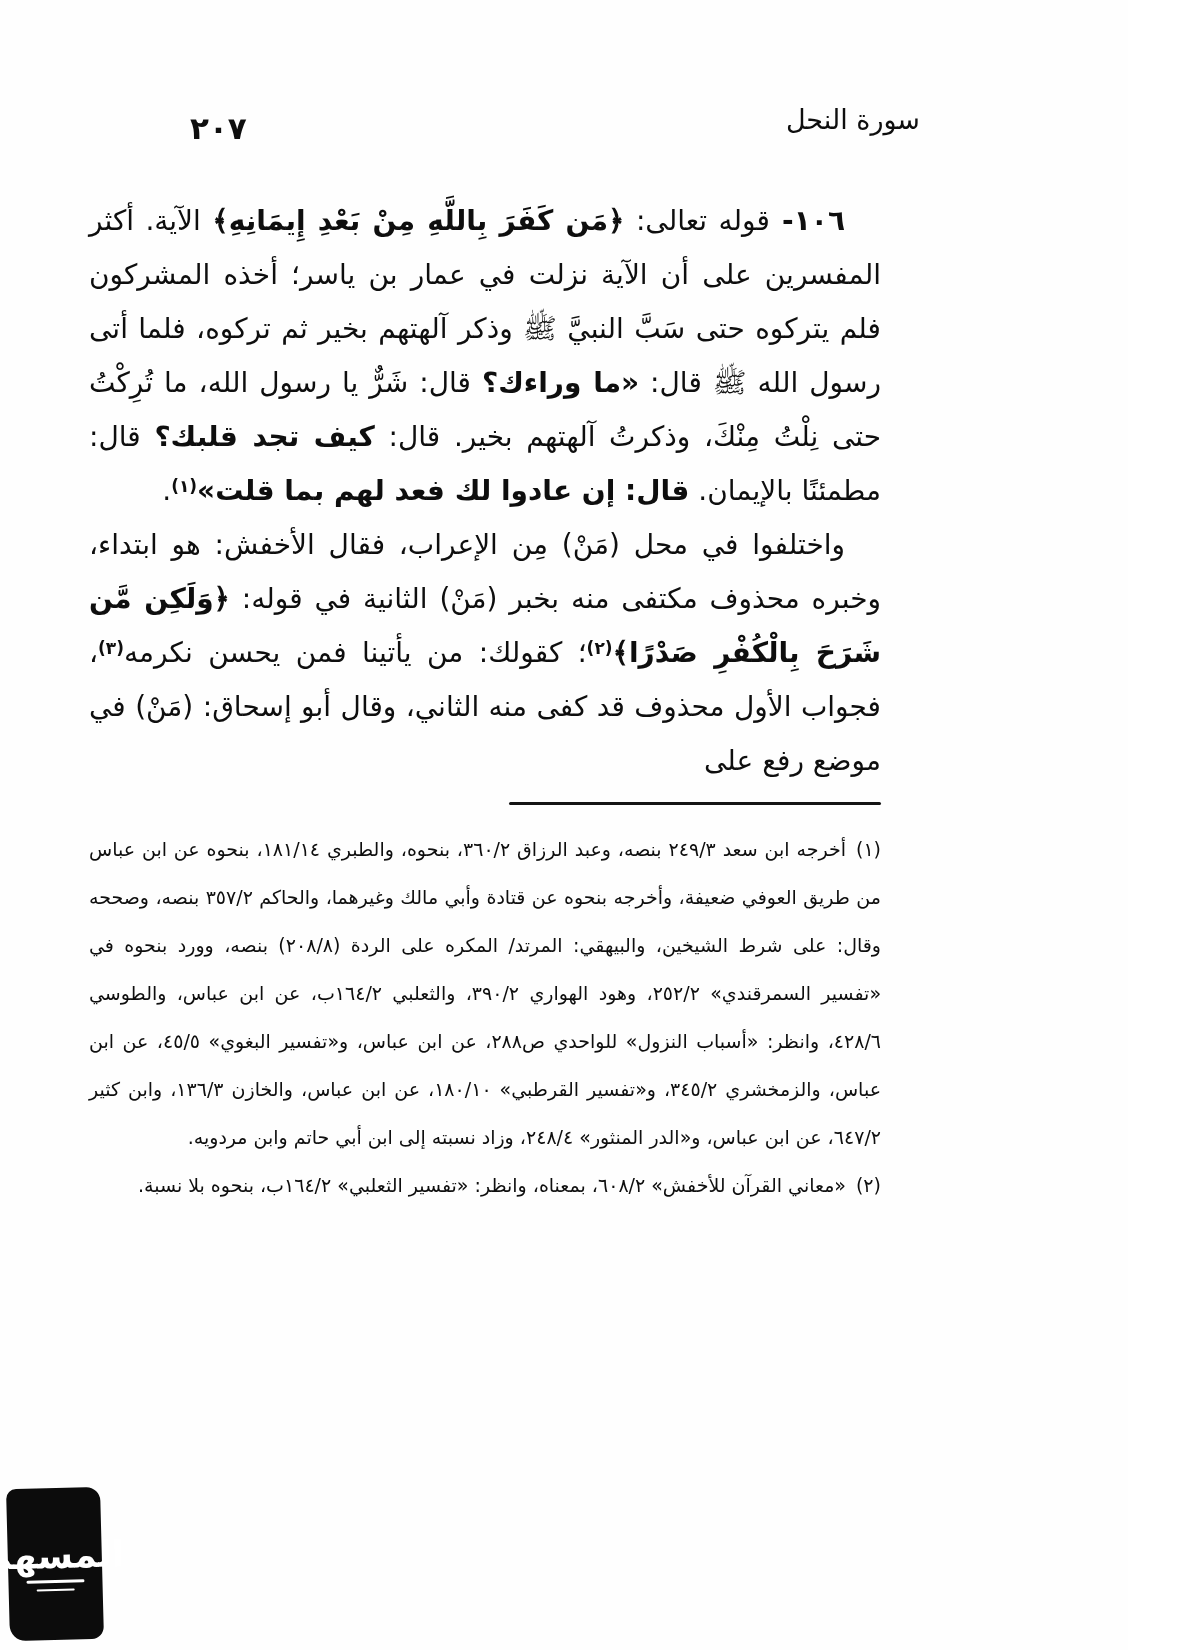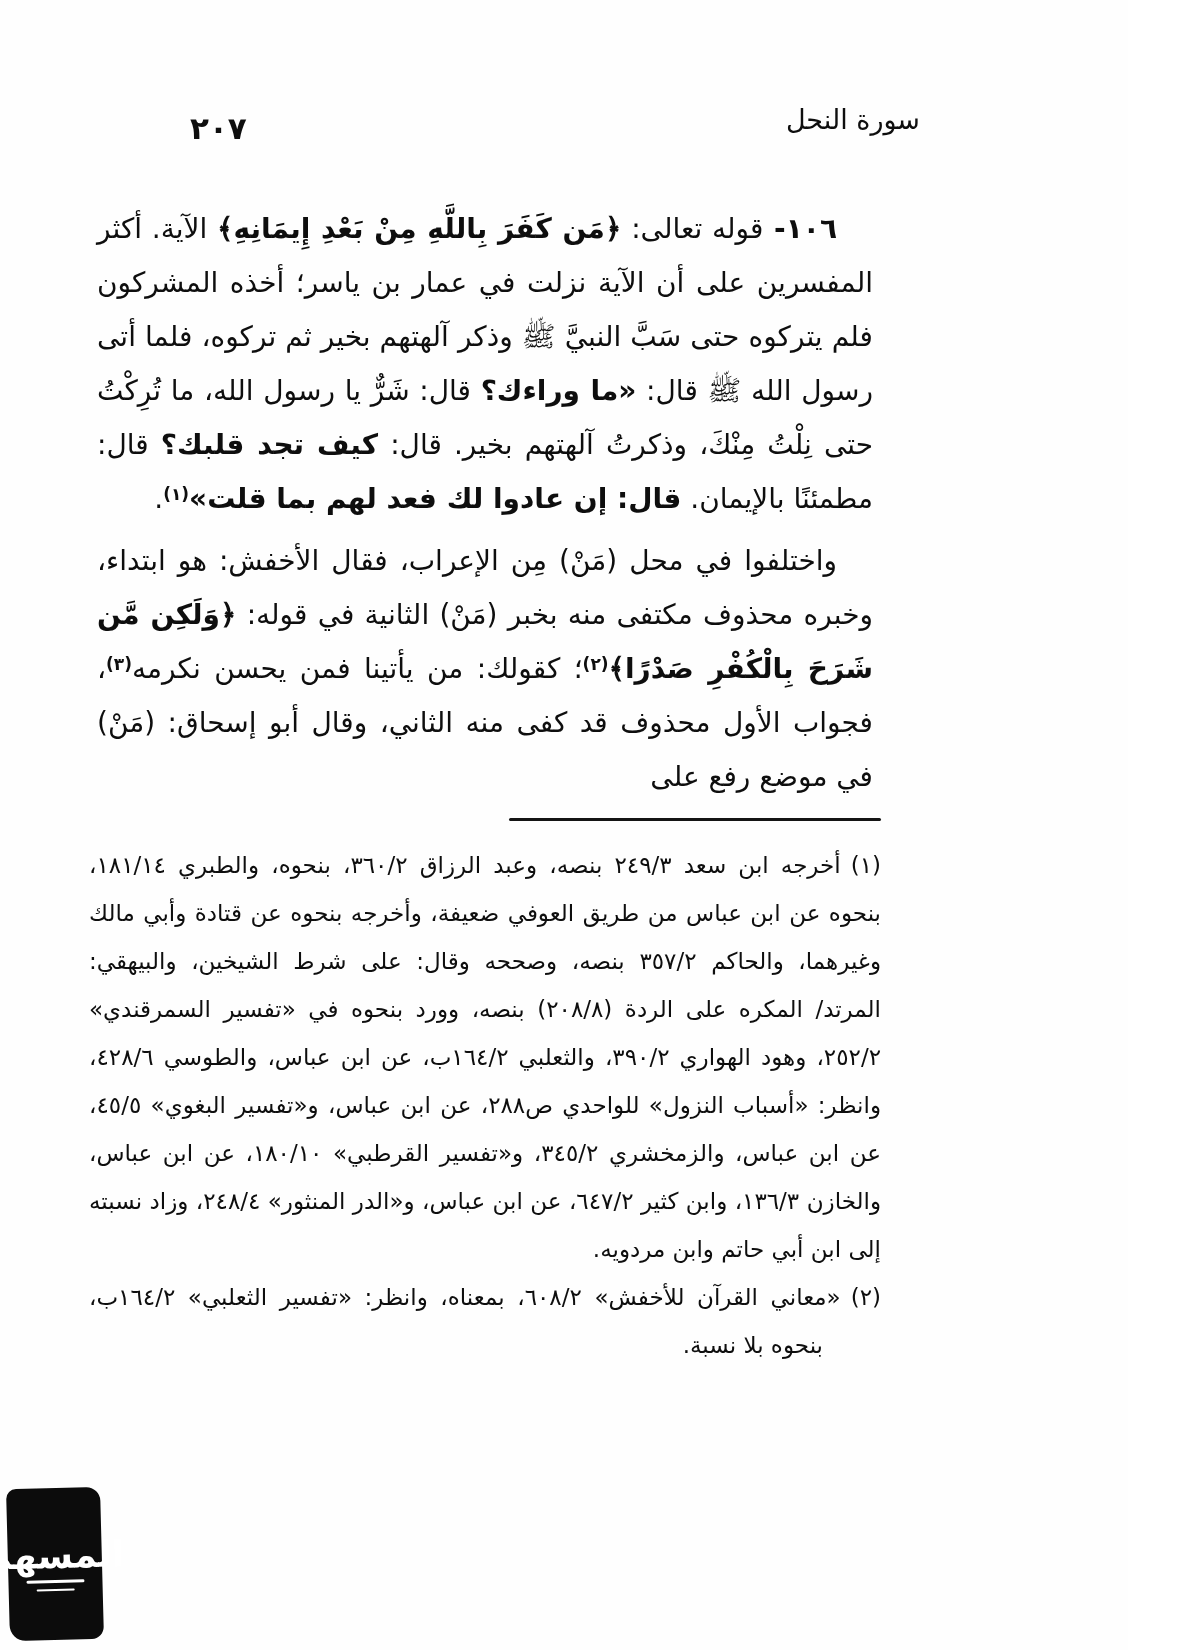--- a/index.html
+++ b/index.html
@@ -42,41 +42,41 @@
     width: 792px;
     direction: rtl;
   }
   .body-text {
     font-size: 28px;
     line-height: 54px;
     text-align: justify;
     font-weight: 400;
   }
   .para {
-    margin: 8px;
+    margin: 0;
     text-indent: 36px;
   }
   .seg-n { font-weight: 400; }
   .seg-b { font-weight: 700; }
   .seg-q { font-weight: 700; }
   .fn-ref {
     font-size: 17px;
     font-weight: 700;
     vertical-align: 8px;
     line-height: 0;
   }
   .fn-sep {
     width: 372px;
     height: 3px;
     background: #141414;
     margin: 14px 0 20px 0;
     border-radius: 2px;
   }
   .footnotes {
-    font-size: 23px;
+    font-size: 19px;
     line-height: 48px;
     text-align: justify;
   }
   .footnote { margin: 0; }
   .footnote.hang {
     padding-right: 58px;
     text-indent: -58px;
   }
   .fn-marker {
     margin-left: 10px;

